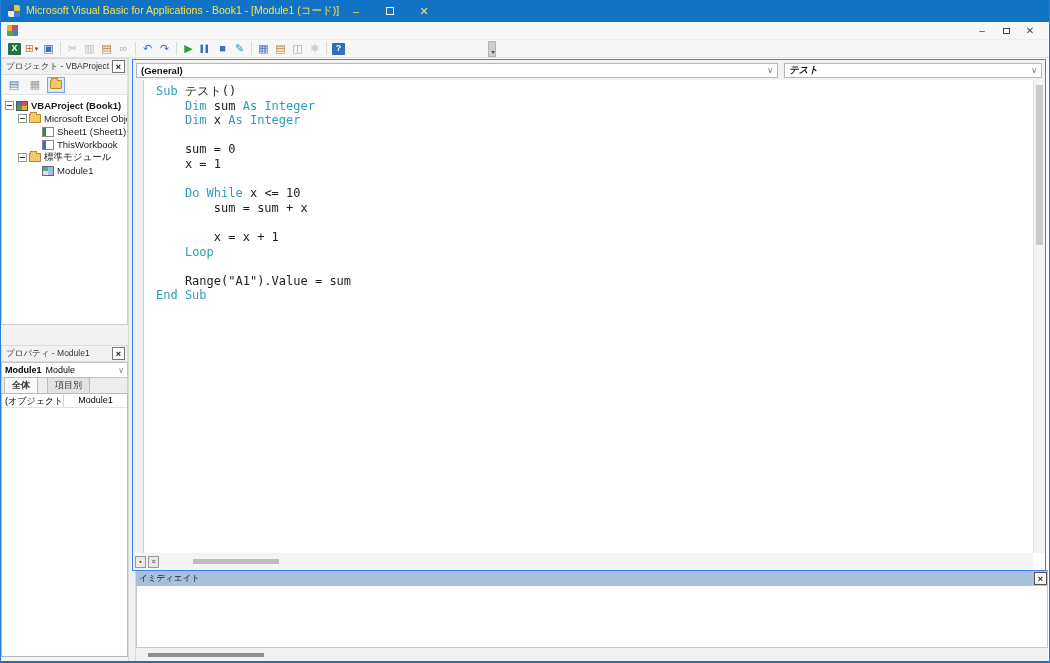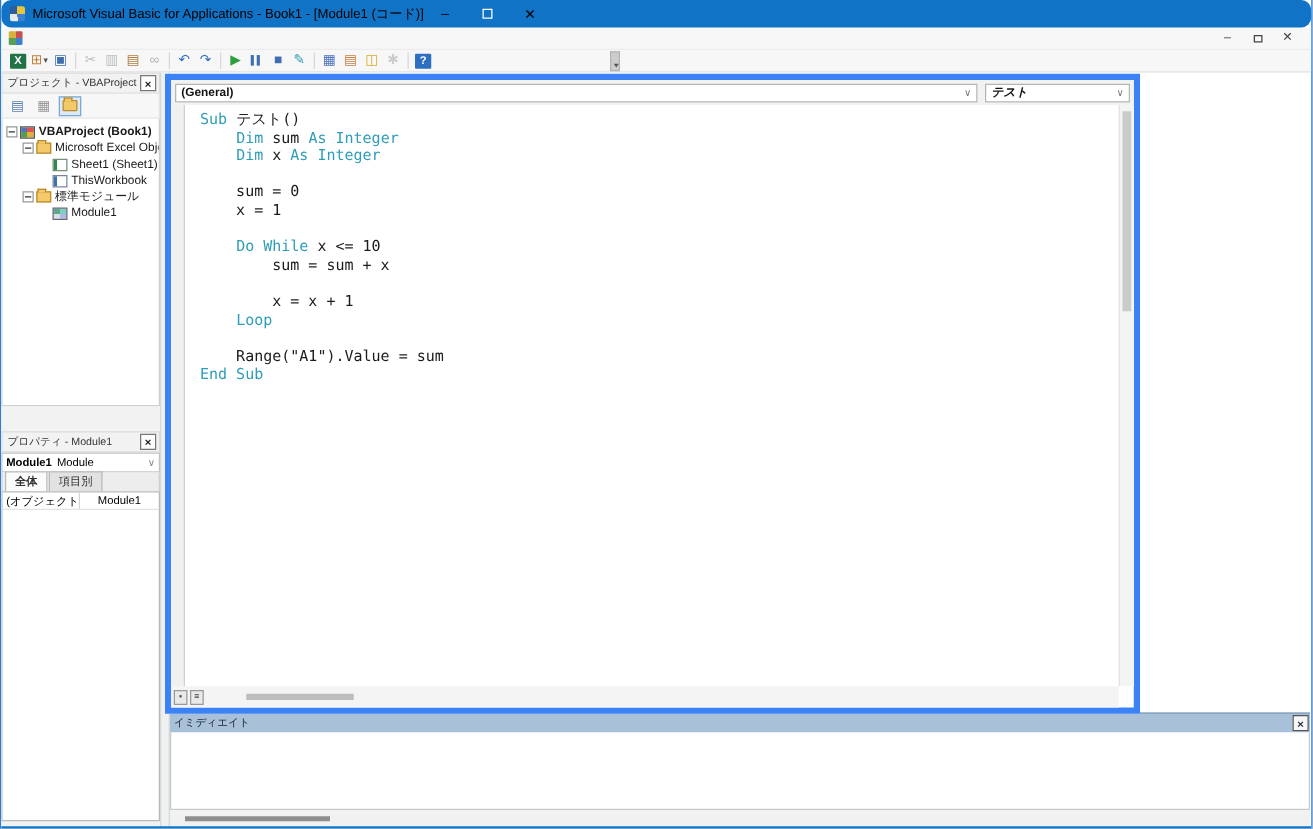--- a/index.html
+++ b/index.html
@@ -2,22 +2,22 @@
 <html><head>
 <meta charset="utf-8">
 <style>
   * { margin:0; padding:0; box-sizing:border-box; }
   body { font-family:"Liberation Sans","DejaVu Sans",sans-serif; background:#888; }
   .screen { position:relative; width:1050px; height:663px; background:#fff; overflow:hidden;
             border-left:1px solid #2a7fd4; border-right:1px solid #2a7fd4; }
   .bottom-edge { position:absolute; left:0; right:0; bottom:0; height:2px; background:#1173c5; z-index:20; }
 
   
-  .titlebar { position:absolute; top:0; left:0; right:0; height:22px; background:#1173c5; color:#000000;
-              display:flex; align-items:center; z-index:10;border-radius:8px; }
+  .titlebar { position:absolute; top:0; left:0; right:0; height:22px; background:#1173c5; color:#fde047;
+              display:flex; align-items:center; z-index:10; }
   .app-icon { width:12px; height:12px; margin:0 6px 0 7px; flex:0 0 auto;
               background:conic-gradient(#e8c33c 0 25%, #3f7fd0 25% 50%, #e8e8e8 50% 75%, #2c5b9e 75%);
               border-radius:2px; }
   .tb-title { font-size:10.5px; white-space:nowrap; }
   .brand { margin-left:auto; font-size:18px; font-weight:bold; letter-spacing:.3px; padding-right:16px; }
   .win-btns { display:flex; align-items:center; height:100%; }
   .win-btn { width:34px; height:100%; display:flex; align-items:center; justify-content:center; font-size:11px; }
   .max-glyph { width:8px; height:8px; border:1px solid #fff; display:block; }
 
   
@@ -75,34 +75,34 @@
   .ti-workbook { background:linear-gradient(90deg,#3f6fb0 0 3px,#fff 3px); border:1px solid #7a86a0; }
   .ti-module { background:conic-gradient(#7fd0c0 0 25%, #b0b8e8 25% 50%, #d8e0e8 50% 75%, #5fa890 75%); border:1px solid #667; }
   .left-sep-strip { position:absolute; left:0; top:267px; width:127px; height:20px; background:#f2f2f2; }
   .left-sep-line { position:absolute; left:14px; top:276px; width:98px; height:1px; background:#a8a8a8; }
 
   .props-panel { position:absolute; left:0; top:287px; width:127px; bottom:4px;text-align:center; }
   .obj-selector { height:16px; background:#fff; border:1px solid #c4c4c4; display:flex; align-items:center;
                   font-size:9px; padding:0 3px; white-space:nowrap; overflow:hidden; }
   .obj-selector .nm { font-weight:bold; margin-right:4px; }
   .obj-selector .chev { margin-left:auto; color:#888; font-size:8px; }
-  .prop-tabs { height:15px; display:flex; align-items:flex-end; background:#ededed; border-left:1px solid #cfcfcf; border-right:1px solid #cfcfcf; padding-left:2px; gap:1px; }
+  .prop-tabs { height:15px; display:flex; align-items:flex-end; background:#ededed; border-left:1px solid #cfcfcf; border-right:1px solid #cfcfcf; padding-left:2px; gap:9px; }
   .prop-tab { font-size:9px; padding:1px 7px 1px 7px; border:1px solid #bbb; border-bottom:none; background:#e2e2e2; color:#333; }
   .prop-tab.active { background:#fbfbfb; font-weight:bold; }
   .prop-grid { position:absolute; left:0; top:48px; right:0; bottom:0; background:#fff; border:1px solid #b9b9b9; }
   .prop-row { display:flex; height:14px; font-size:9px; border-bottom:1px solid #e3e3e3; }
   .prop-name { width:62px; padding:1px 3px; border-right:1px solid #d5d5d5; white-space:nowrap; overflow:hidden; }
   .prop-value { flex:1; padding:1px 3px; white-space:nowrap; overflow:hidden; }
 
   .vsplitter { position:absolute; left:127px; top:58px; width:8px; bottom:2px; background:#eef0f1;
                border-left:1px solid #d8d8d8; border-right:1px solid #d8d8d8; }
 
   
-  .code-window { position:absolute; left:131px; top:59px; width:780px; height:512px;
-                 border:5px solid #3b82f6; background:#fff; z-index:6; }
+  .code-window { position:absolute; left:131px; top:59px; width:914px; height:512px;
+                 border:1px solid #3b82f6; background:#fff; z-index:6; }
   .combo-row { height:20px; background:#f2f2f2; display:flex; align-items:center; gap:6px; padding:2px 3px; }
   .combo { height:15px; background:#fff; border:1px solid #b5b5b5; display:flex; align-items:center;
            font-size:9.5px; font-weight:bold; color:#111; padding:0 4px; }
   .combo .chev { margin-left:auto; color:#777; font-size:8px; font-weight:normal; }
   .combo-left { flex:0 0 642px; }
   .combo-right { flex:1;font-style:italic; }
   .code-area { position:absolute; top:20px; left:0; right:0; bottom:17px; background:#fff; overflow:hidden; }
   .margin-strip { position:absolute; left:0; top:0; bottom:0; width:11px; background:#f0f0f0; border-right:1px solid #cfcfcf; }
   .code-lines { position:absolute; left:23px; top:4px; font-family:"DejaVu Sans Mono","Liberation Mono",monospace;
                 font-size:12px; line-height:14.6px; color:#1c1c1c; white-space:pre; }

